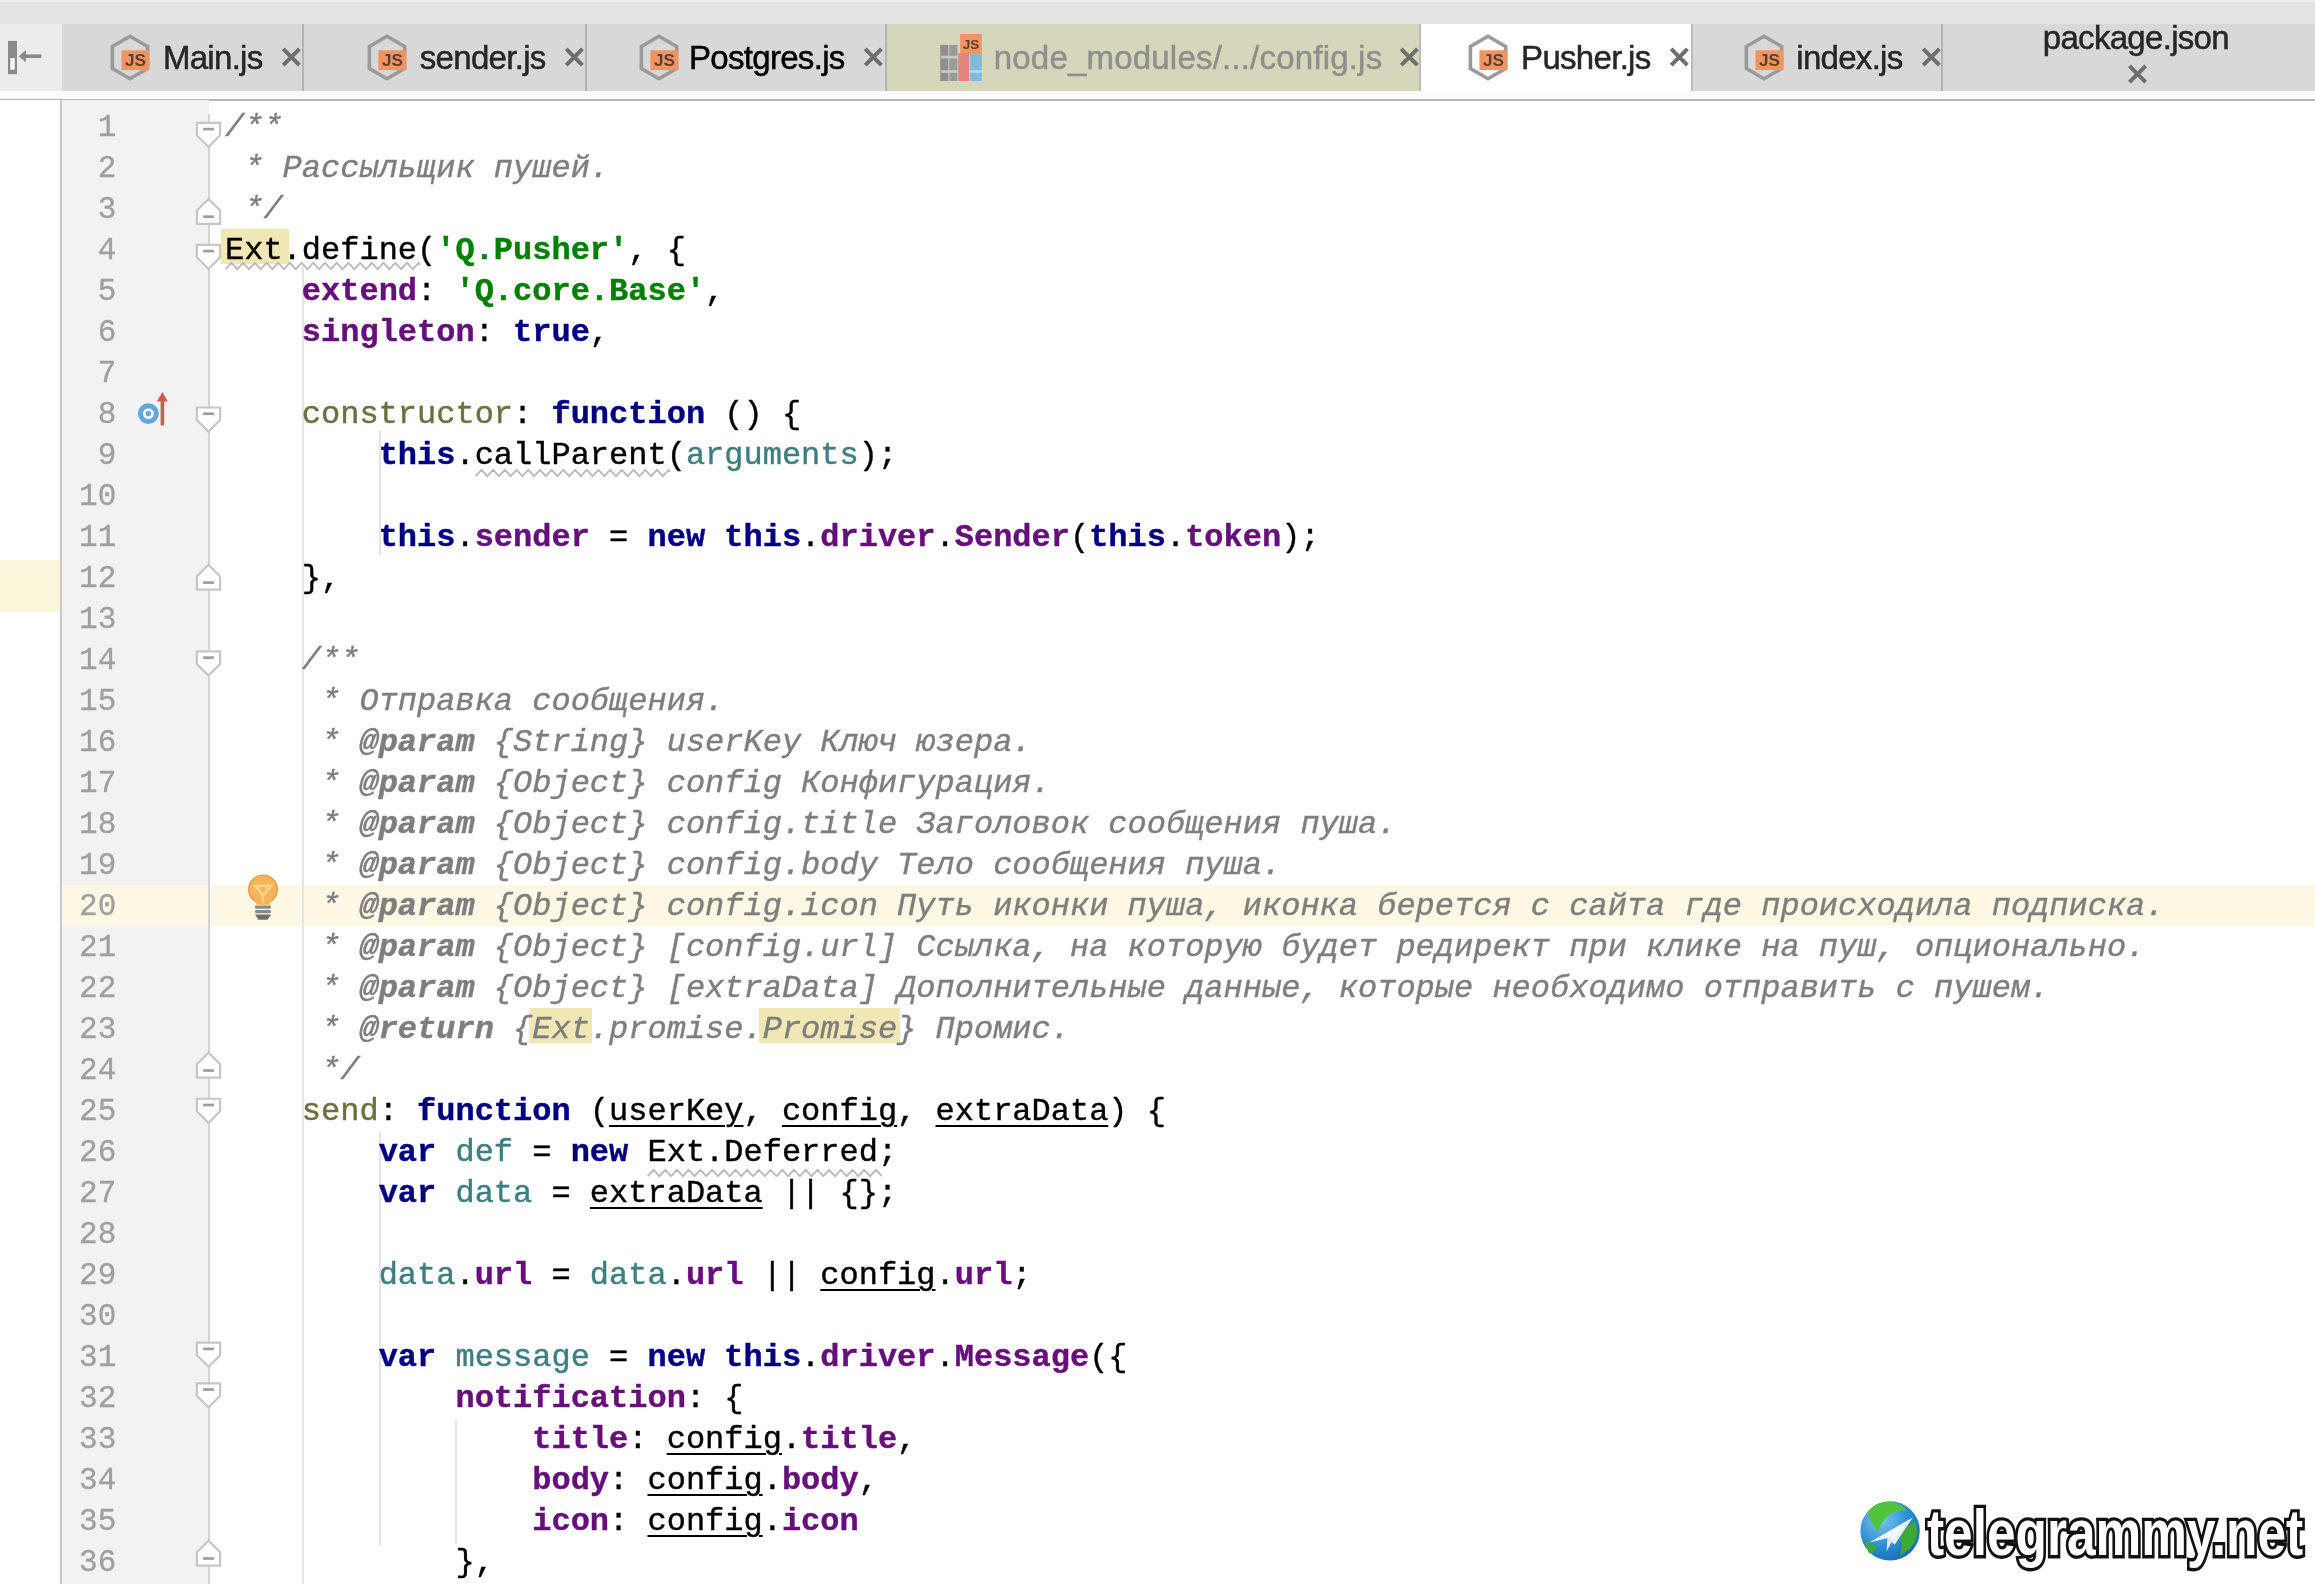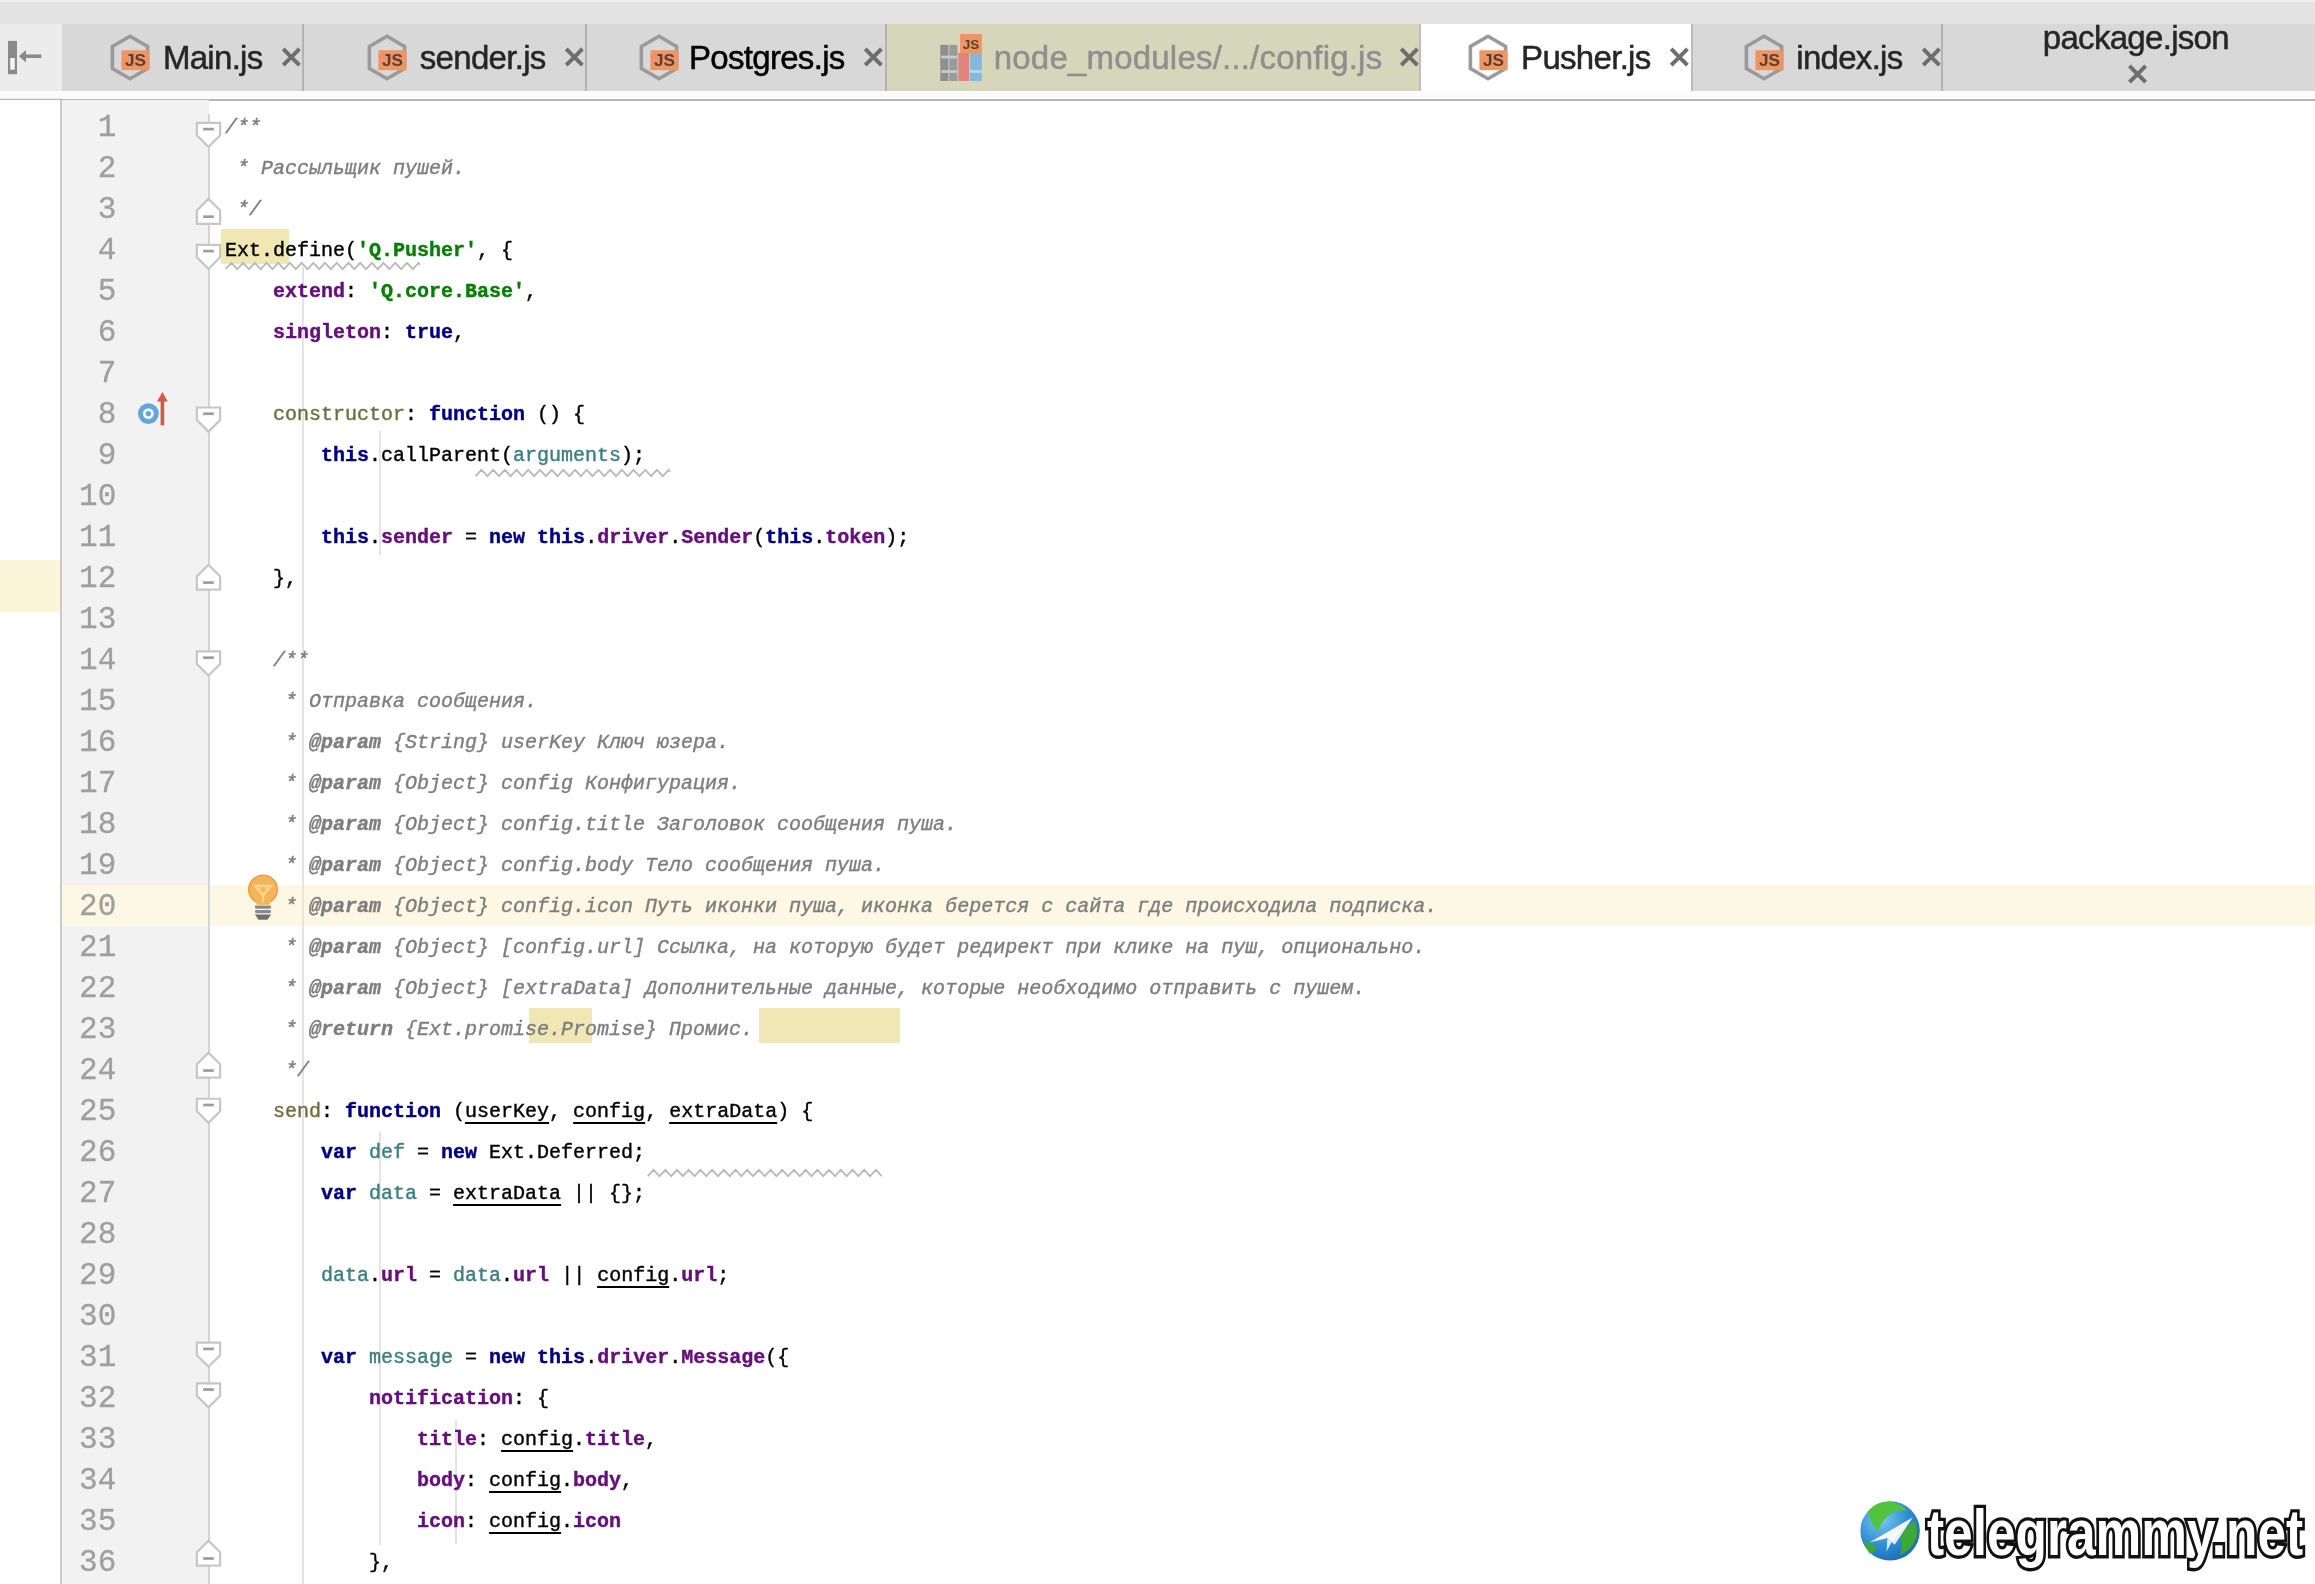--- a/index.html
+++ b/index.html
@@ -27,21 +27,21 @@
   #leftborder { left:60px; top:100px; width:1.8px; height:1484px; background:#c9c9c9; }
   #gutter { left:62px; top:100px; width:147px; height:1484px; background:#f2f2f2; }
   #caretrow { left:62px; top:885px; width:2254px; height:41px; background:#fcf8e3; }
   #foldline { left:208px; top:114px; width:1.8px; height:1471px; background:#d4d4d4; }
   .iguide { position:absolute; width:1.8px; background:#e4e4e4; }
   .hlbox { position:absolute; height:35px; background:#f1e7b4; }
   
   pre { font-family:"Liberation Mono", monospace; position:absolute; }
   #lnums { left:2.3px; top:107px; width:114px; text-align:right;
     font-size:31px; line-height:41px; color:#9f9f9f; -webkit-text-stroke:0.3px currentColor; }
-  #code { left:225px; top:107px; font-size:20px; line-height:41px; color:#000; -webkit-text-stroke:0.4px currentColor; }
+  #code { left:225px; top:107px; font-size:32px; line-height:41px; color:#000; -webkit-text-stroke:0.4px currentColor; }
   .k { color:#000080; font-weight:bold; }
   .s { color:#008000; font-weight:bold; }
   .f { color:#660e7a; font-weight:bold; }
   .o { color:#6e6e3f; }
   .t { color:#3d7e80; }
   .c { color:#7e7e7e; font-style:italic; }
   .ct { font-weight:bold; text-decoration-thickness:1.8px; text-underline-offset:4.5px; }
   .p { text-decoration:underline; text-decoration-thickness:1.8px; text-underline-offset:4.5px; }
   svg.ov { overflow:visible; }
 </style>

